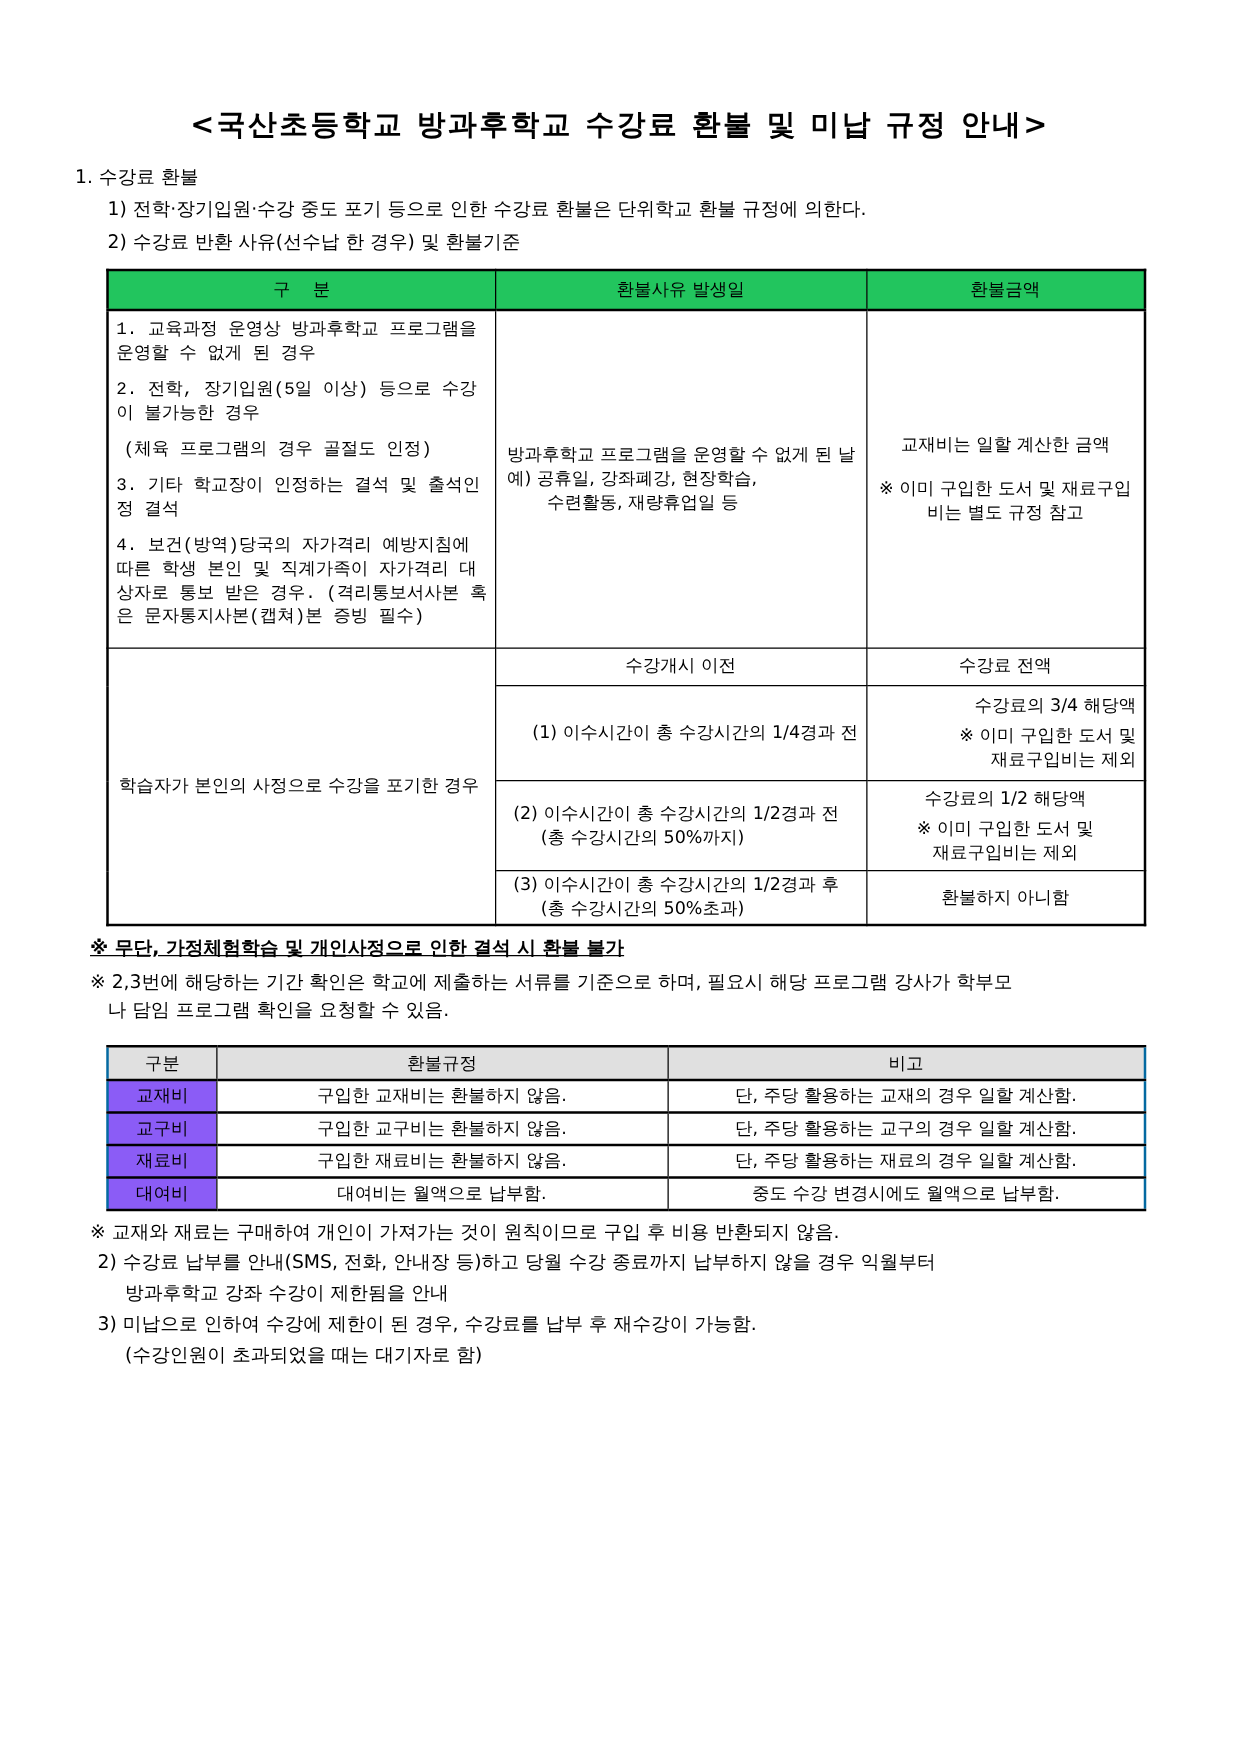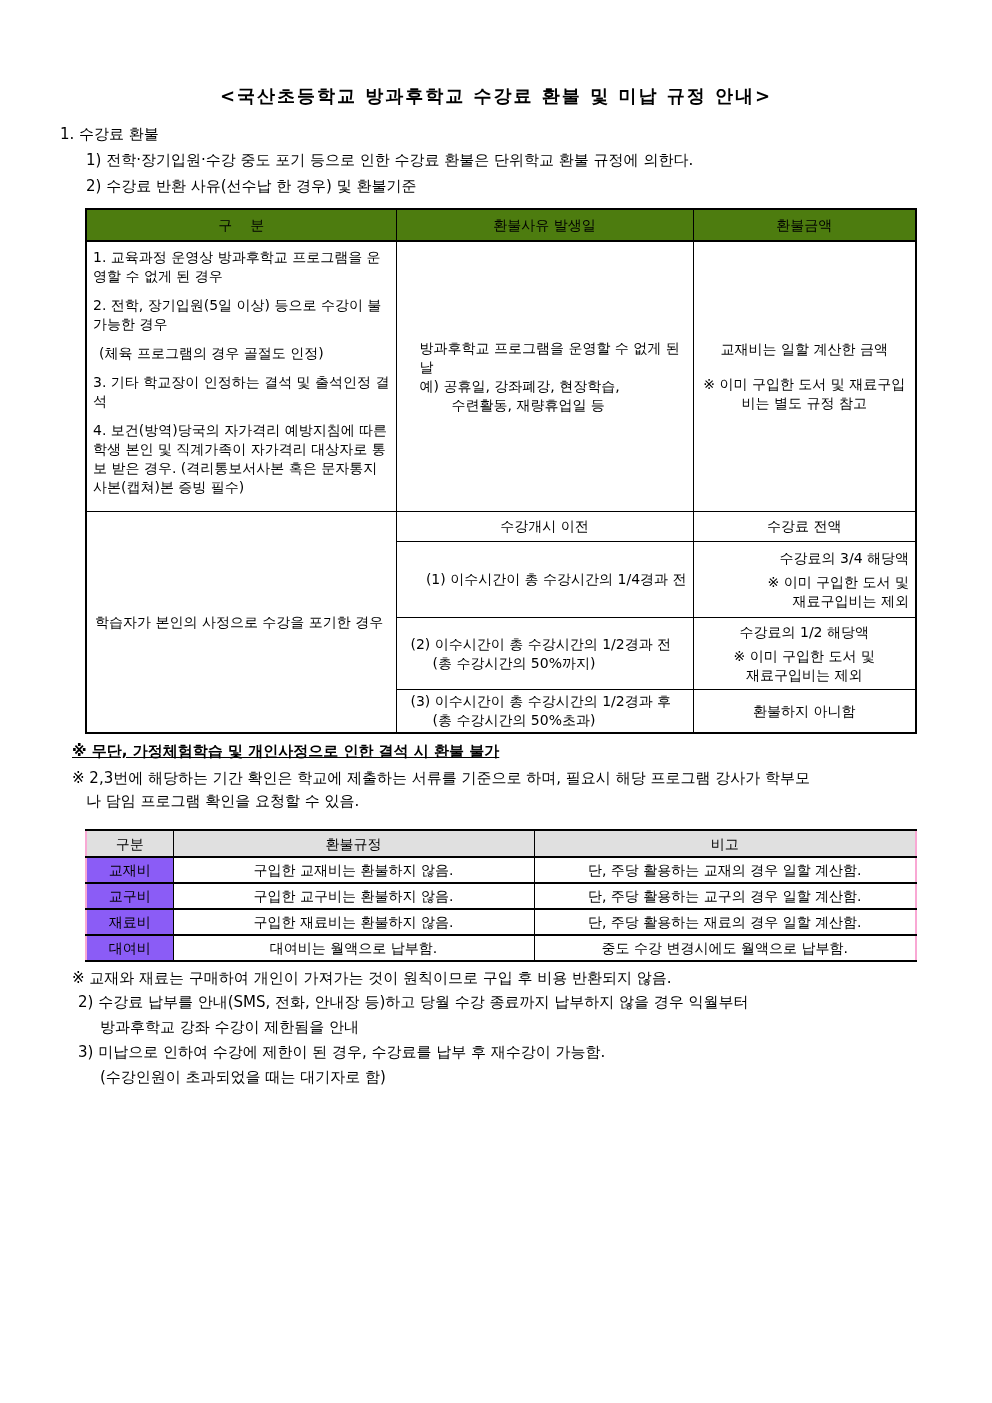--- a/index.html
+++ b/index.html
@@ -7,45 +7,45 @@
     width:992px; height:1403px;
     font-family:"DejaVu Sans","Liberation Sans",sans-serif;
     color:#000;
     -webkit-font-smoothing:none;
   }
   .page { position:relative; width:992px; height:1403px; background:#fff; overflow:hidden; }
 
   .title {
     margin:0; padding-top:84px;
     text-align:center;
-    font-size:18px; font-weight:bold; letter-spacing:2px;
+    font-size:23px; font-weight:bold; letter-spacing:2px;
   }
 
   .body-text { font-size:15px; line-height:21px; }
 
   .sec-heading1 { margin:16px 0 0 60px; }
   .sec1-item    { margin:5px 0 0 86px; }
 
   
   table { border-collapse:collapse; table-layout:fixed; }
   .t1 {
     width:830px; margin:11px 0 0 85px;
     border:2px solid #000;
     font-size:14px; line-height:19px;
   }
   .t1 td { border:1px solid #000; vertical-align:middle; padding:2px 6px; }
   .t1 tr.head td {
-    background:#4d7c0f; text-align:center;
+    background:#22c55e; text-align:center;
     height:26px; border-bottom:2px solid #000;
     white-space:pre-wrap;
   }
   .t1 td.reasons { vertical-align:top; padding:6px 5px 4px 6px; height:237px; }
-  .t1 td.reasons p { margin:0 0 10px 0; }
+  .t1 td.reasons p { margin:0 0 10px 0;font-family:Liberation Mono, monospace; }
   .t1 td.reasons p.paren { margin-left:6px; }
-  .t1 td.cause-a  { padding-left:23px; }
+  .t1 td.cause-a  { padding-left:9px; }
   .t1 td.cause-a .ind { margin-left:32px; }
   .t1 td.amt { text-align:center; }
   .t1 td.amt .gap { margin-top:16px; }
   .t1 td.amt .tight { margin-top:5px; }
   .t1 td.c-center { text-align:center; }
   .t1 td.cause-l { padding-left:14px; }
   .t1 td.cause-l .ind2 { margin-left:22px; }
   .t1 td.giveup { padding-left:8px; }
   .t1 tr.r-sub1 td { height:25px;margin-top:45px; }
   .t1 tr.r-sub2 td { height:71px;text-align:right; }
@@ -55,21 +55,21 @@
   .note-bold {
     margin:7px 0 0 72px;
     font-weight:bold; text-decoration:underline;
   }
   .note-plain { margin:6px 0 0 72px; }
   .note-cont  { margin:2px 0 0 86px; }
 
   
   .t2 {
     width:830px; margin:17px 0 0 85px;
-    border:2px solid #f9a8d4;
+    border:2px solid #0369a1;
     font-size:14px; line-height:18px;
   }
   .t2 td {
     border-left:1px solid #000; border-right:1px solid #000;
     border-top:2px solid #000; border-bottom:2px solid #000;
     text-align:center; vertical-align:middle;
     height:22px; padding:1px 4px;
   }
   .t2 tr.head td { background:#e0e0e0; height:23px; }
   .t2 td.typ { background:#8b5cf6; }

